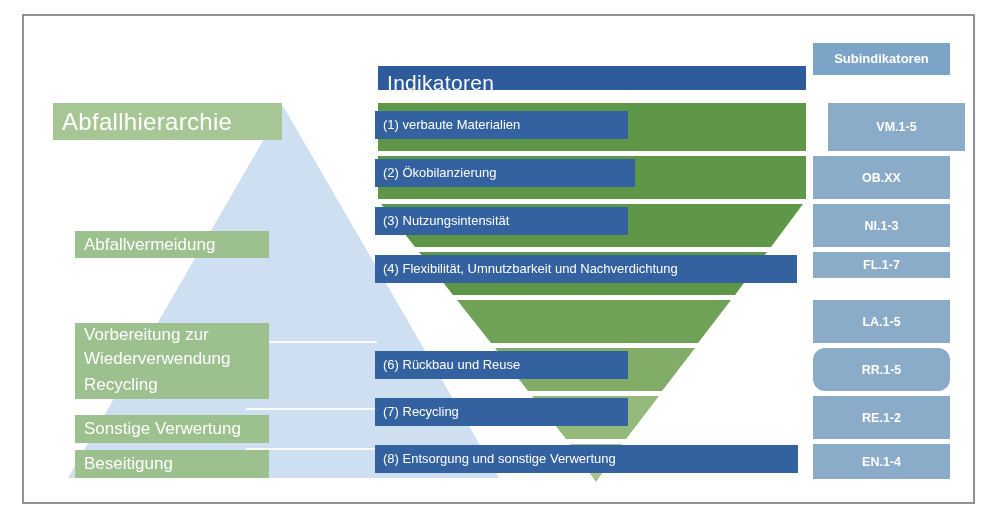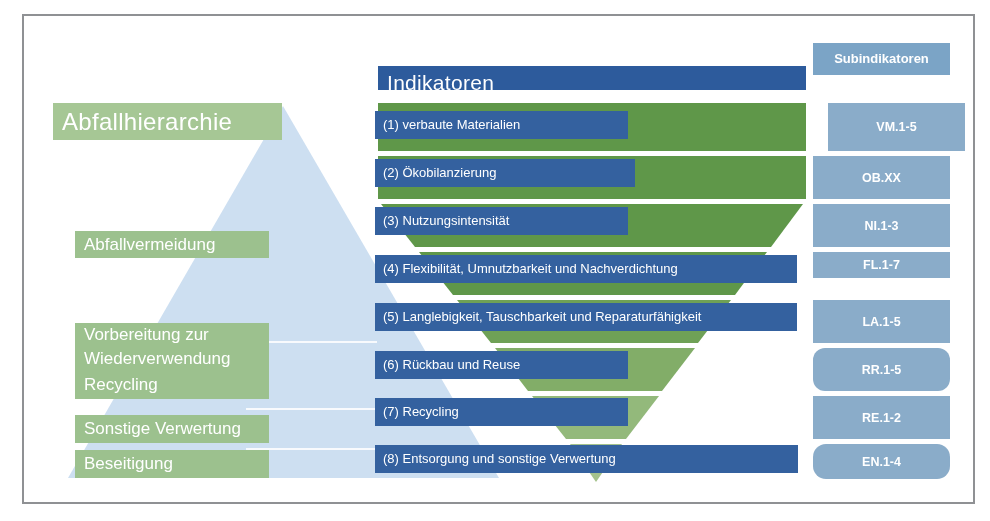--- a/index.html
+++ b/index.html
@@ -93,21 +93,21 @@
     display: flex; align-items: center; justify-content: center;
     z-index: 4;
   }
   .sc-0 { top: 103px; height: 48px; margin-left: 15px; }
   .sc-1 { top: 156px; height: 43px; }
   .sc-2 { top: 204px; height: 43px; }
   .sc-3 { top: 252px; height: 26px; }
   .sc-4 { top: 300px; height: 43px; }
   .sc-5 { top: 348px; height: 43px; border-radius: 12px; }
   .sc-6 { top: 396px; height: 43px; }
-  .sc-7 { top: 444px; height: 35px; border-radius: 13px; }
+  .sc-7 { top: 444px; height: 35px; }
 </style>
 </head>
 <body>
 
 <div class="stage">
   <div class="frame"></div>
 
   <svg class="shapes" viewBox="0 0 990 521" xmlns="http://www.w3.org/2000/svg">
 
     <polygon points="283,106 499,478 68,478" fill="#cddff1"></polygon>
@@ -143,21 +143,20 @@
       <span>Sonstige Verwertung</span>
     </div>
   <div class="hier-label lab-4">
       <span>Beseitigung</span>
     </div>
 
   <div class="bar bar-0">(1) verbaute Materialien</div>
   <div class="bar bar-1">(2) Ökobilanzierung</div>
   <div class="bar bar-2">(3) Nutzungsintensität</div>
   <div class="bar bar-3">(4) Flexibilität, Umnutzbarkeit und Nachverdichtung</div>
-  <div class="bar bar-4">(5) Langlebigkeit, Tauschbarkeit und Reparaturfähigkeit</div>
   <div class="bar bar-5">(6) Rückbau und Reuse</div>
   <div class="bar bar-6">(7) Recycling</div>
   <div class="bar bar-7">(8) Entsorgung und sonstige Verwertung</div>
 
   <div class="subcell sc-0">VM.1-5</div>
   <div class="subcell sc-1">OB.XX</div>
   <div class="subcell sc-2">NI.1-3</div>
   <div class="subcell sc-3">FL.1-7</div>
   <div class="subcell sc-4">LA.1-5</div>
   <div class="subcell sc-5">RR.1-5</div>

